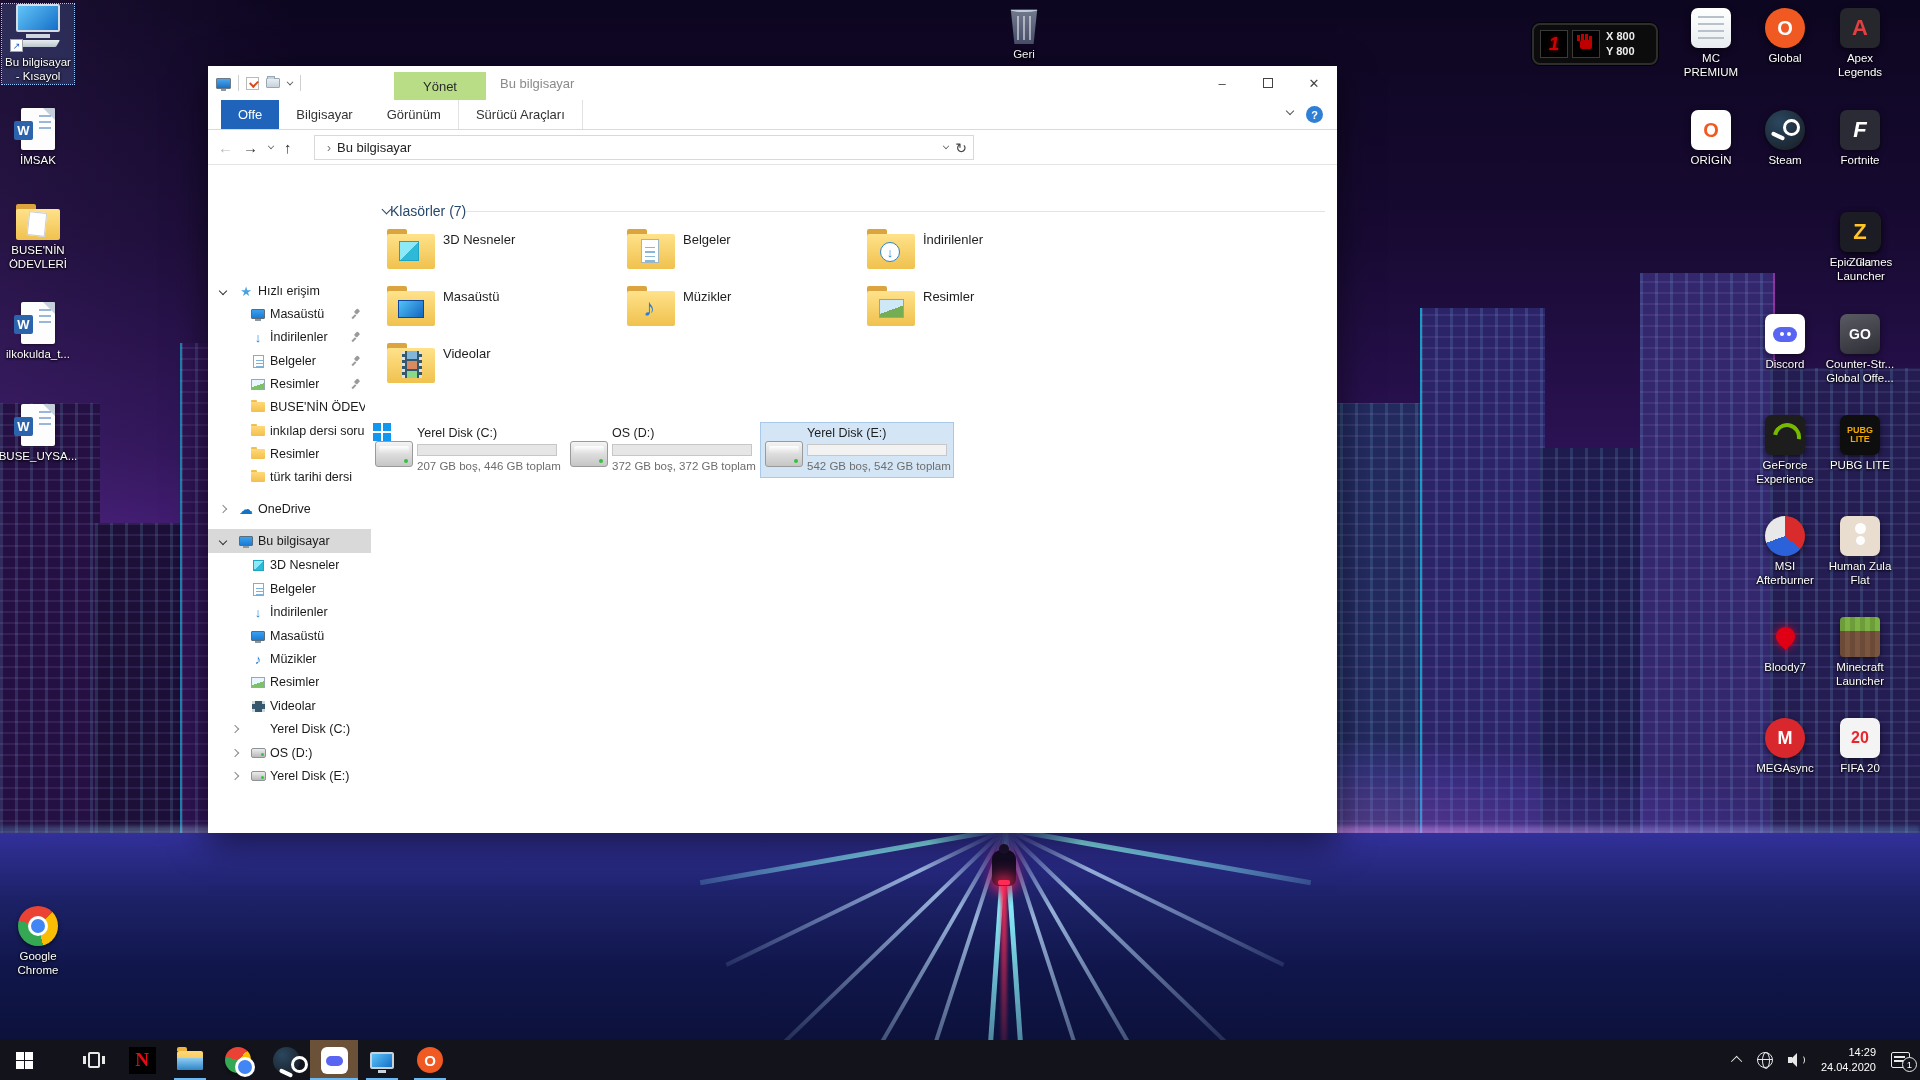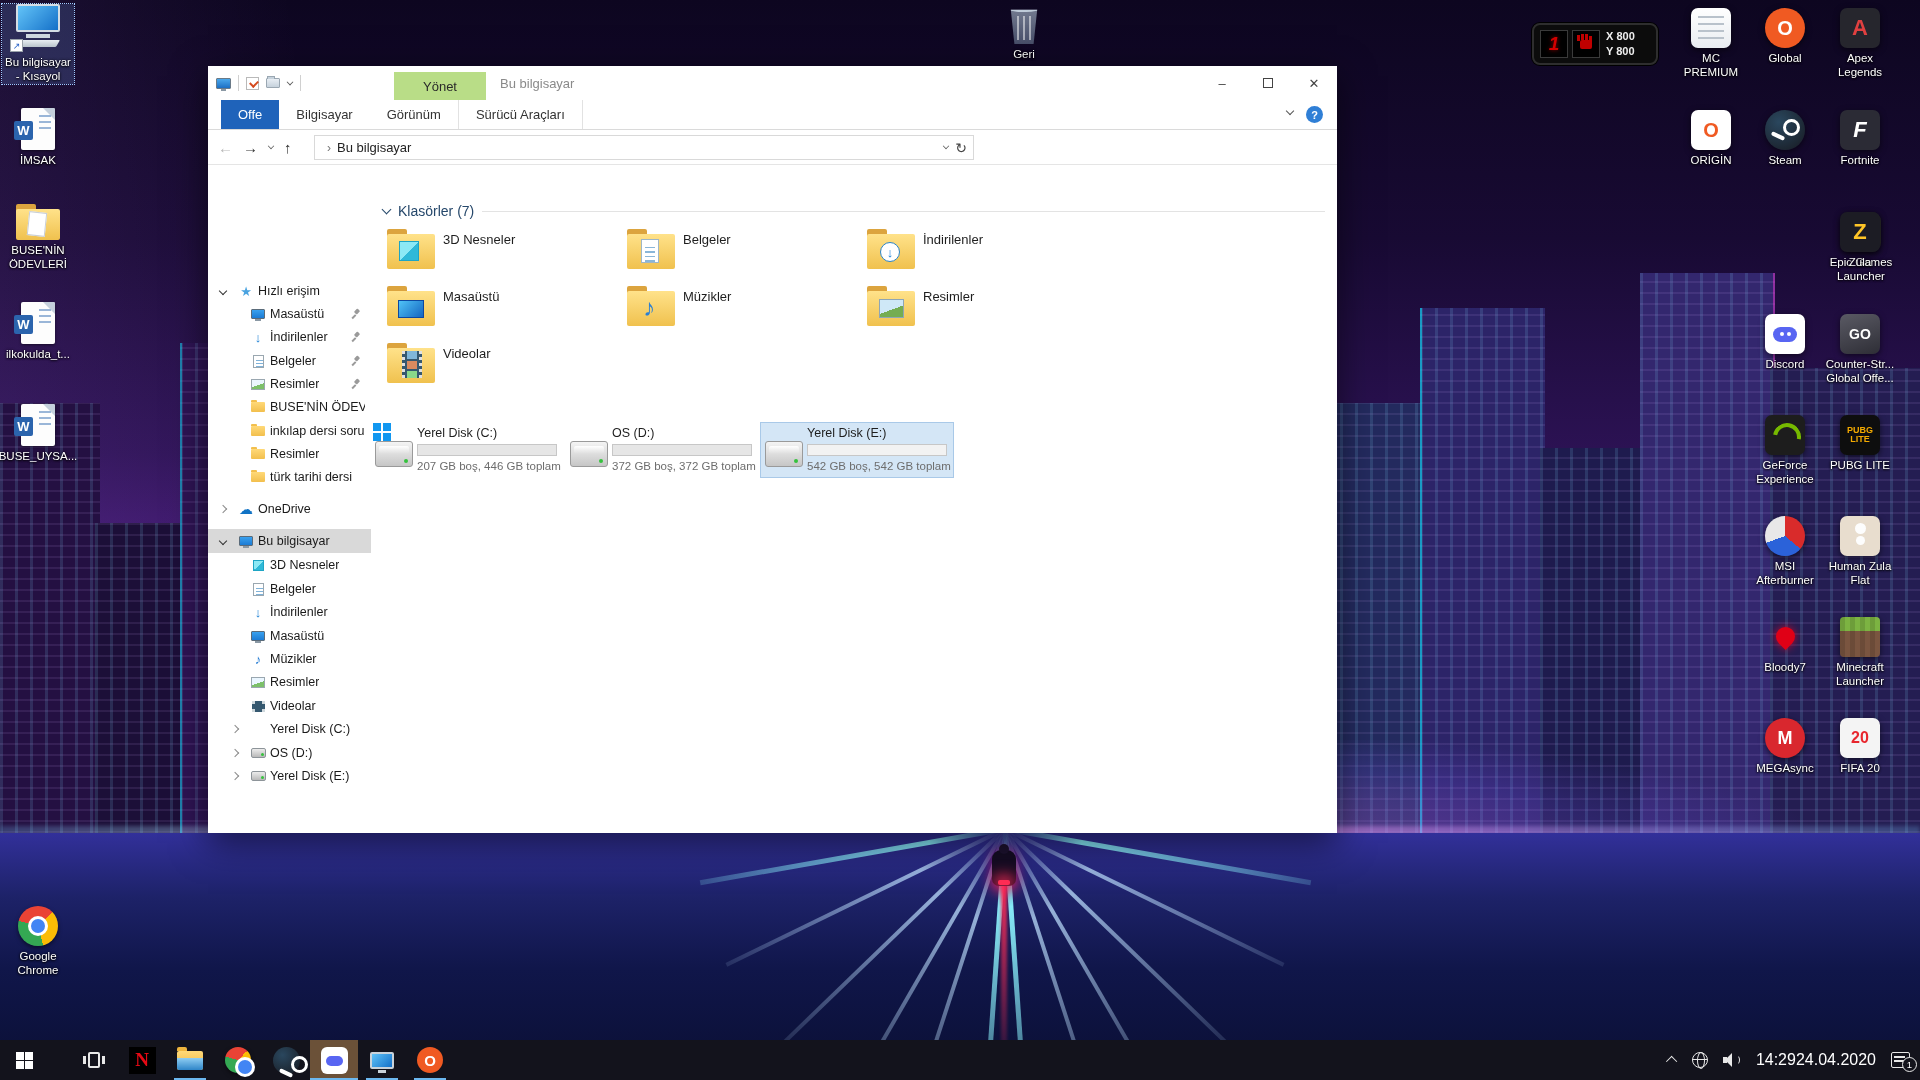--- a/index.html
+++ b/index.html
@@ -158,21 +158,21 @@
   .i-pic{width:14px;height:11px;border:1px solid #9aa7b0;background:linear-gradient(160deg,#eaf6ff 55%,#7cc06a 55%);}
   .i-fol{width:14px;height:10px;background:linear-gradient(#ffd978,#f2bf4d);border-radius:1px;position:relative;}
   .i-fol::before{content:"";position:absolute;left:0;top:-2px;width:6px;height:2px;background:#f2bf4d;border-radius:1px 1px 0 0;}
   .i-cube{width:11px;height:11px;background:linear-gradient(135deg,#8ce9f5 50%,#2fb9d8 50%);border:1px solid #1ea5c4;}
   .i-film{width:13px;height:11px;background:#35586f;border-left:3px dotted #cfd8dc;border-right:3px dotted #cfd8dc;}
   .i-disk{width:15px;height:10px;background:linear-gradient(#ececec,#b9b9b9);border:1px solid #8d9499;border-radius:2px;position:relative;}
   .i-disk::after{content:"";position:absolute;right:1px;bottom:1px;width:3px;height:3px;border-radius:50%;background:#35c23d;}
 
   
   .mainpane{position:absolute;left:163px;top:99px;right:0;bottom:26px;background:#fff;}
-  .grpheader{position:absolute;display:flex;align-items:center;gap:8px;color:#26486b;font-size:14px;}
+  .grpheader{position:absolute;display:flex;align-items:center;color:#26486b;font-size:14px;}
   .grpheader .gch{width:7px;height:7px;border-right:1.4px solid #26486b;border-bottom:1.4px solid #26486b;transform:rotate(45deg);margin-top:-3px;}
   .grpheader .gline{height:1px;background:#e3e3e3;}
   .tile{position:absolute;width:232px;height:52px;}
   .tile .tlab{position:absolute;left:58px;top:5px;font-size:13px;color:#1e1e1e;}
   .bigfolder{position:absolute;left:2px;top:2px;width:48px;height:40px;}
   .bigfolder::before{content:"";position:absolute;left:0;top:0;width:20px;height:10px;background:#dca43e;border-radius:2px 2px 0 0;}
   .bigfolder::after{content:"";position:absolute;left:0;top:5px;width:48px;height:35px;background:linear-gradient(180deg,#ffe28a,#f0c14e);border-radius:2px;}
   .ovl{position:absolute;z-index:2;}
   .ovl-cube{left:12px;top:12px;width:20px;height:20px;background:linear-gradient(135deg,#8ce9f5 50%,#2fb9d8 50%);border:1px solid #1ea5c4;}
   .ovl-doc{left:14px;top:10px;width:18px;height:24px;background:#fff;border:1px solid #9fb6c6;background-image:repeating-linear-gradient(180deg,transparent 0 3px,#8ab6d8 3px 4.5px);background-size:10px 100%;background-repeat:no-repeat;background-position:3px 4px;}
@@ -232,21 +232,21 @@
   .torigin{width:26px;height:26px;background:#f05a22;border-radius:50%;display:flex;align-items:center;justify-content:center;color:#fff;font-weight:bold;font-size:15px;}
   .tray{margin-left:auto;display:flex;align-items:center;gap:15px;padding-right:10px;color:#eee;}
   .tchev{width:8px;height:8px;border-left:1.6px solid #e8e8e8;border-top:1.6px solid #e8e8e8;transform:rotate(45deg) translateY(2px);}
   .globe{position:relative;width:16px;height:16px;border:1.5px solid #e8e8e8;border-radius:50%;}
   .globe::before{content:"";position:absolute;left:-1px;top:5.5px;width:15px;height:1.5px;background:#e8e8e8;}
   .globe::after{content:"";position:absolute;left:4px;top:-1px;width:6px;height:15px;border:1.5px solid #e8e8e8;border-radius:50%;}
   .spk{position:relative;width:18px;height:16px;}
   .spk::before{content:"";position:absolute;left:0;top:5px;width:4px;height:6px;background:#e8e8e8;}
   .spk::after{content:"";position:absolute;left:2px;top:1px;border-right:7px solid #e8e8e8;border-top:7px solid transparent;border-bottom:7px solid transparent;}
   .spk .wave{position:absolute;right:1px;top:3px;width:8px;height:10px;border:1.6px solid transparent;border-right-color:#e8e8e8;border-radius:50%;}
-  .clock{display:flex;flex-direction:row;align-items:flex-end;font-size:16px;line-height:1.35;color:#fff;}
+  .clock{display:flex;flex-direction:column;align-items:flex-end;font-size:11px;line-height:1.35;color:#fff;}
   .notif{position:relative;width:19px;height:16px;border:1.6px solid #e8e8e8;border-radius:2px;background:transparent;}
   .notif::before{content:"";position:absolute;left:2px;top:3px;width:11px;height:1.5px;background:#e8e8e8;box-shadow:0 4px 0 #e8e8e8;}
   .nbadge{position:absolute;right:-8px;bottom:-5px;width:15px;height:15px;border:1.5px solid #e8e8e8;border-radius:50%;background:#13131c;color:#fff;font-size:9.5px;display:flex;align-items:center;justify-content:center;}
 </style>
 </head>
 <body>
 
 <div class="screen">
 
   <div class="sky"></div>

